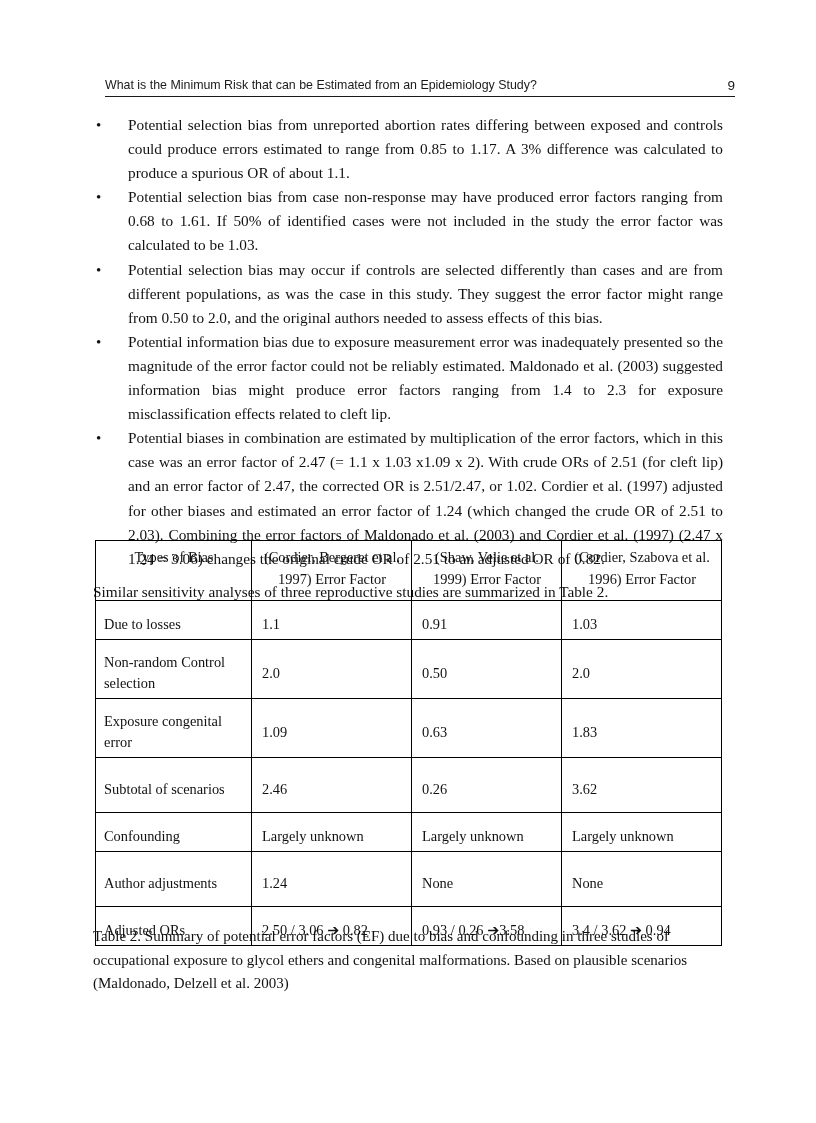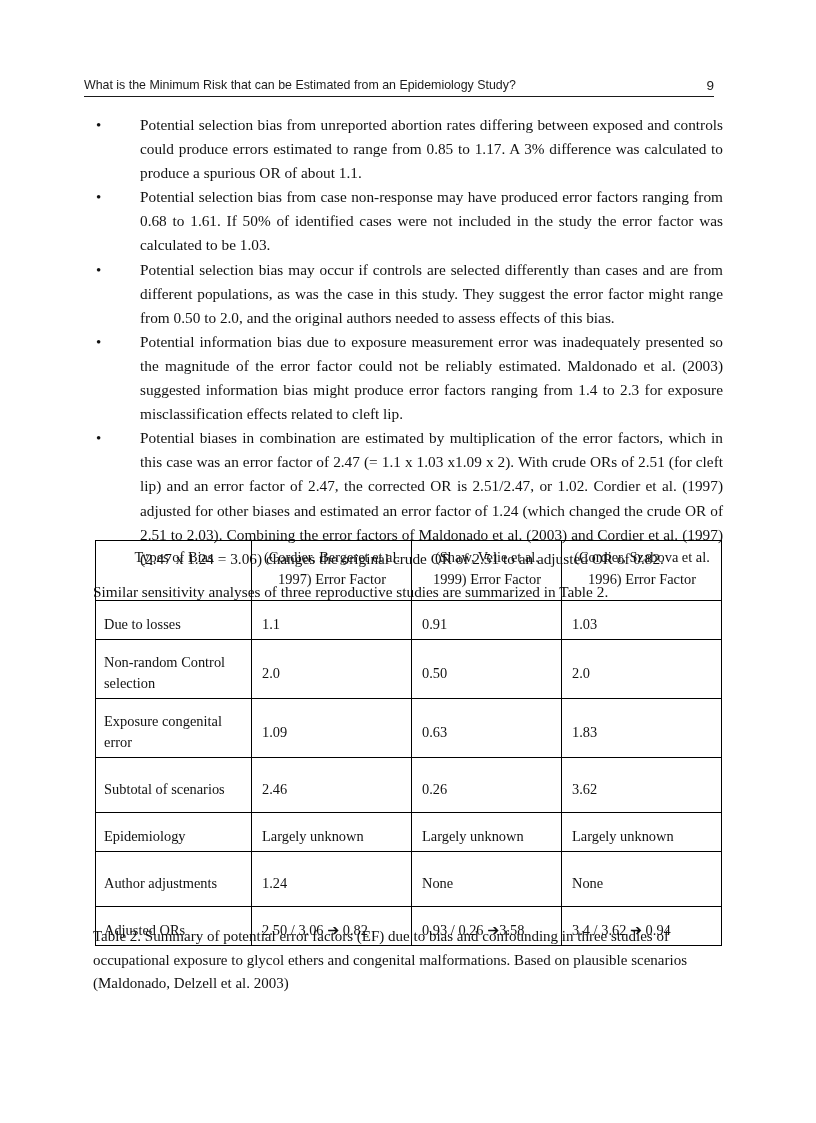--- a/index.html
+++ b/index.html
@@ -19,21 +19,21 @@
   .page {
     position: absolute;
     left: 0; top: 0;
     width: 816px;
     height: 1123px;
   }
 
   
   .runhead {
     position: absolute;
-    left: 84px;
+    left: 105px;
     top: 78px;
     width: 630px;
     display: flex;
     align-items: flex-end;
     justify-content: space-between;
     font-family: "Liberation Sans", "DejaVu Sans", sans-serif;
     font-size: 12.4px;
     line-height: 15px;
     color: #1a1a1a;
     padding-bottom: 3px;
@@ -66,21 +66,21 @@
     text-align: justify;
     text-justify: inter-word;
   }
   ul.bullets > li .bullet-dot {
     position: absolute;
     left: 3px;
     top: 0;
     font-size: 15px;
     line-height: 24.1px;
   }
-  ul.bullets > li .bullet-text { display: block; margin-left: 12px; }
+  ul.bullets > li .bullet-text { display: block; }
 
   .para-similar {
     font-size: 15.3px;
     line-height: 24.1px;
     margin-top: 9px;
     text-align: left;
   }
 
   
   .table-wrap {
@@ -209,21 +209,21 @@
           <td class="val">0.63</td>
           <td class="val">1.83</td>
         </tr>
         <tr class="r-double">
           <td class="rowlabel">Subtotal of scenarios</td>
           <td class="val">2.46</td>
           <td class="val">0.26</td>
           <td class="val">3.62</td>
         </tr>
         <tr class="r-single">
-          <td class="rowlabel">Epidemiology</td>
+          <td class="rowlabel">Confounding</td>
           <td class="val">Largely unknown</td>
           <td class="val">Largely unknown</td>
           <td class="val">Largely unknown</td>
         </tr>
         <tr class="r-double">
           <td class="rowlabel">Author adjustments</td>
           <td class="val">1.24</td>
           <td class="val">None</td>
           <td class="val">None</td>
         </tr>

